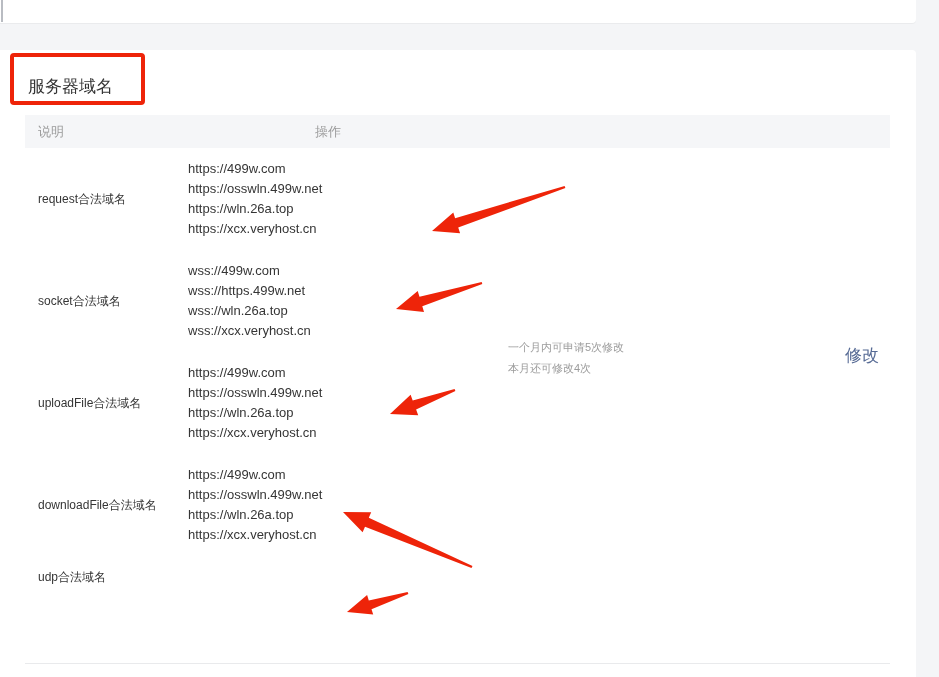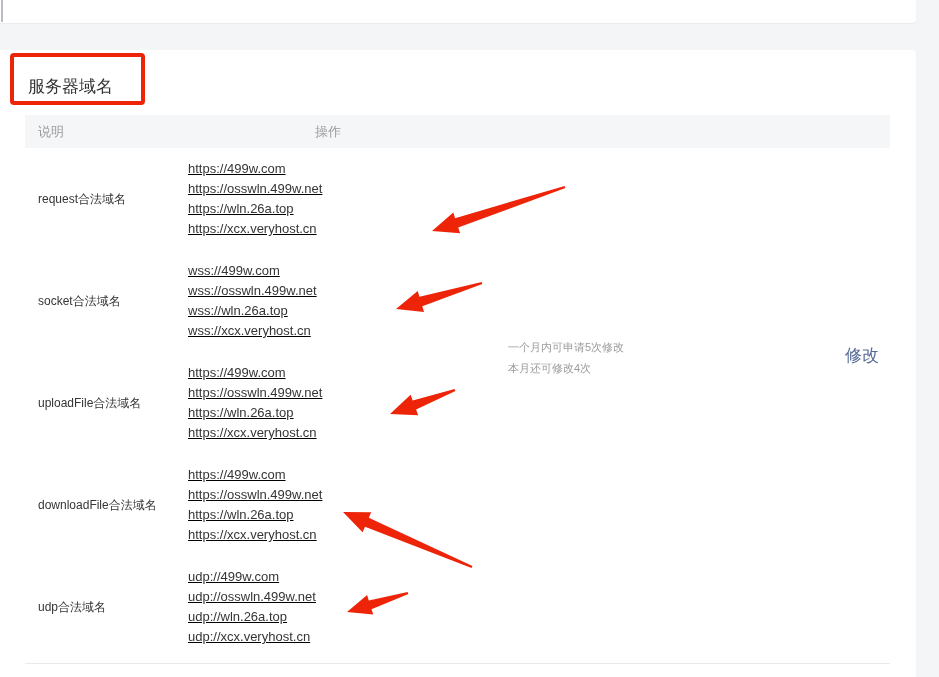--- a/index.html
+++ b/index.html
@@ -37,21 +37,21 @@
     position:absolute;left:25px;top:98px;width:865px;
   }
   .trow{
     display:flex;align-items:center;
     padding:11px 0 11px 13px;box-sizing:border-box;
   }
   .row-label{
     width:150px;flex:0 0 150px;
     font-size:12px;color:#353535;line-height:20px;
   }
-  .row-domains{display:flex;flex-direction:column;text-decoration:underline;}
+  .row-domains{display:flex;flex-direction:column;}
   .domain{
     font-size:13px;color:#353535;line-height:20px;white-space:nowrap;
   }
   .divider{
     position:absolute;left:25px;top:613px;width:865px;height:0;
     border-top:1px solid #e9eaec;
   }
   .note{
     position:absolute;left:508px;top:287px;
     font-size:11px;color:#9b9b9b;line-height:21px;
@@ -89,21 +89,21 @@
           <div class="domain">https://osswln.499w.net</div>
           <div class="domain">https://wln.26a.top</div>
           <div class="domain">https://xcx.veryhost.cn</div>
         </div>
   </div>
 
   <div class="trow">
     <div class="row-label">socket合法域名</div>
     <div class="row-domains">
           <div class="domain">wss://499w.com</div>
-          <div class="domain">wss://osswln.499w.net</div>
+          <div class="domain">wss://https.499w.net</div>
           <div class="domain">wss://wln.26a.top</div>
           <div class="domain">wss://xcx.veryhost.cn</div>
         </div>
   </div>
 
   <div class="trow">
     <div class="row-label">uploadFile合法域名</div>
     <div class="row-domains">
           <div class="domain">https://499w.com</div>
           <div class="domain">https://osswln.499w.net</div>
@@ -117,26 +117,20 @@
     <div class="row-domains">
           <div class="domain">https://499w.com</div>
           <div class="domain">https://osswln.499w.net</div>
           <div class="domain">https://wln.26a.top</div>
           <div class="domain">https://xcx.veryhost.cn</div>
         </div>
   </div>
 
   <div class="trow">
     <div class="row-label">udp合法域名</div>
-    <div class="row-domains">
-          <div class="domain">udp://499w.com</div>
-          <div class="domain">udp://osswln.499w.net</div>
-          <div class="domain">udp://wln.26a.top</div>
-          <div class="domain">udp://xcx.veryhost.cn</div>
-        </div>
   </div>
 </div>
 
   <div class="divider"></div>
 
   <div class="note">
     <div>一个月内可申请5次修改</div>
     <div>本月还可修改4次</div>
   </div>
 

